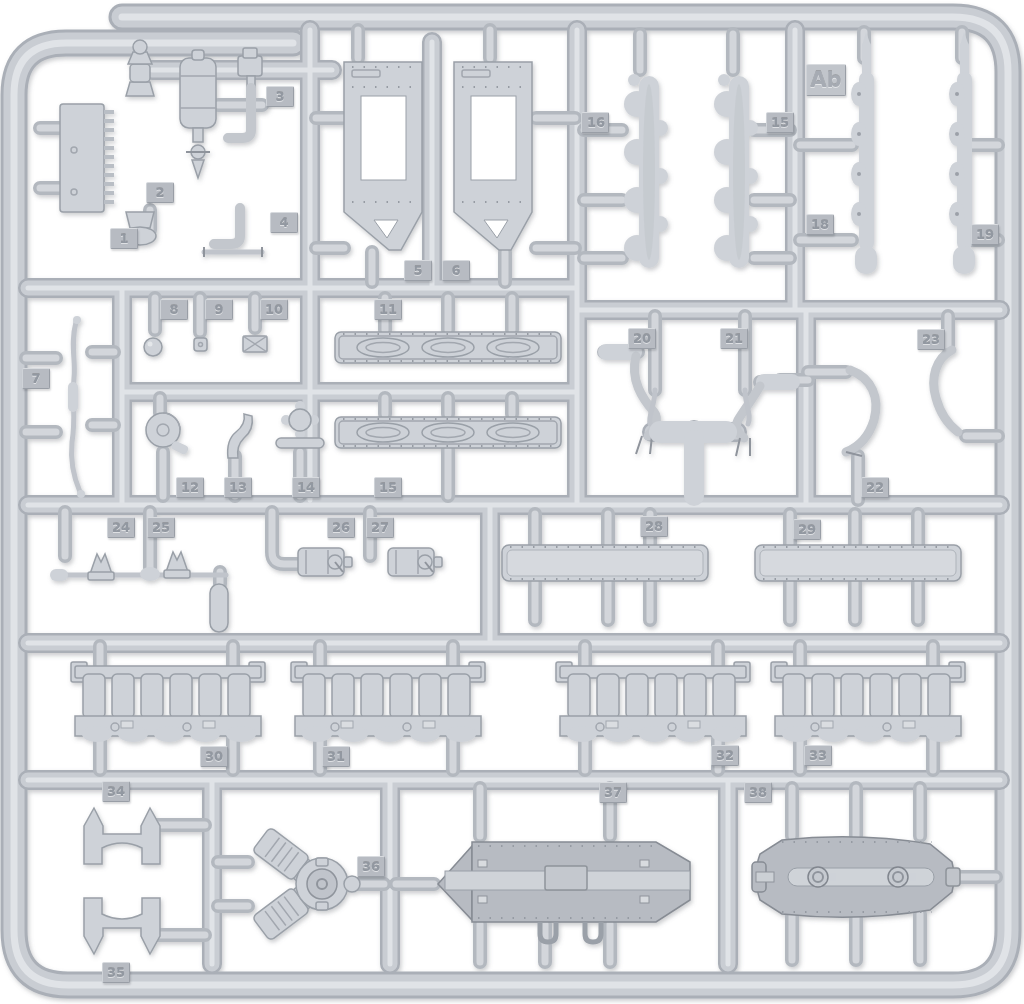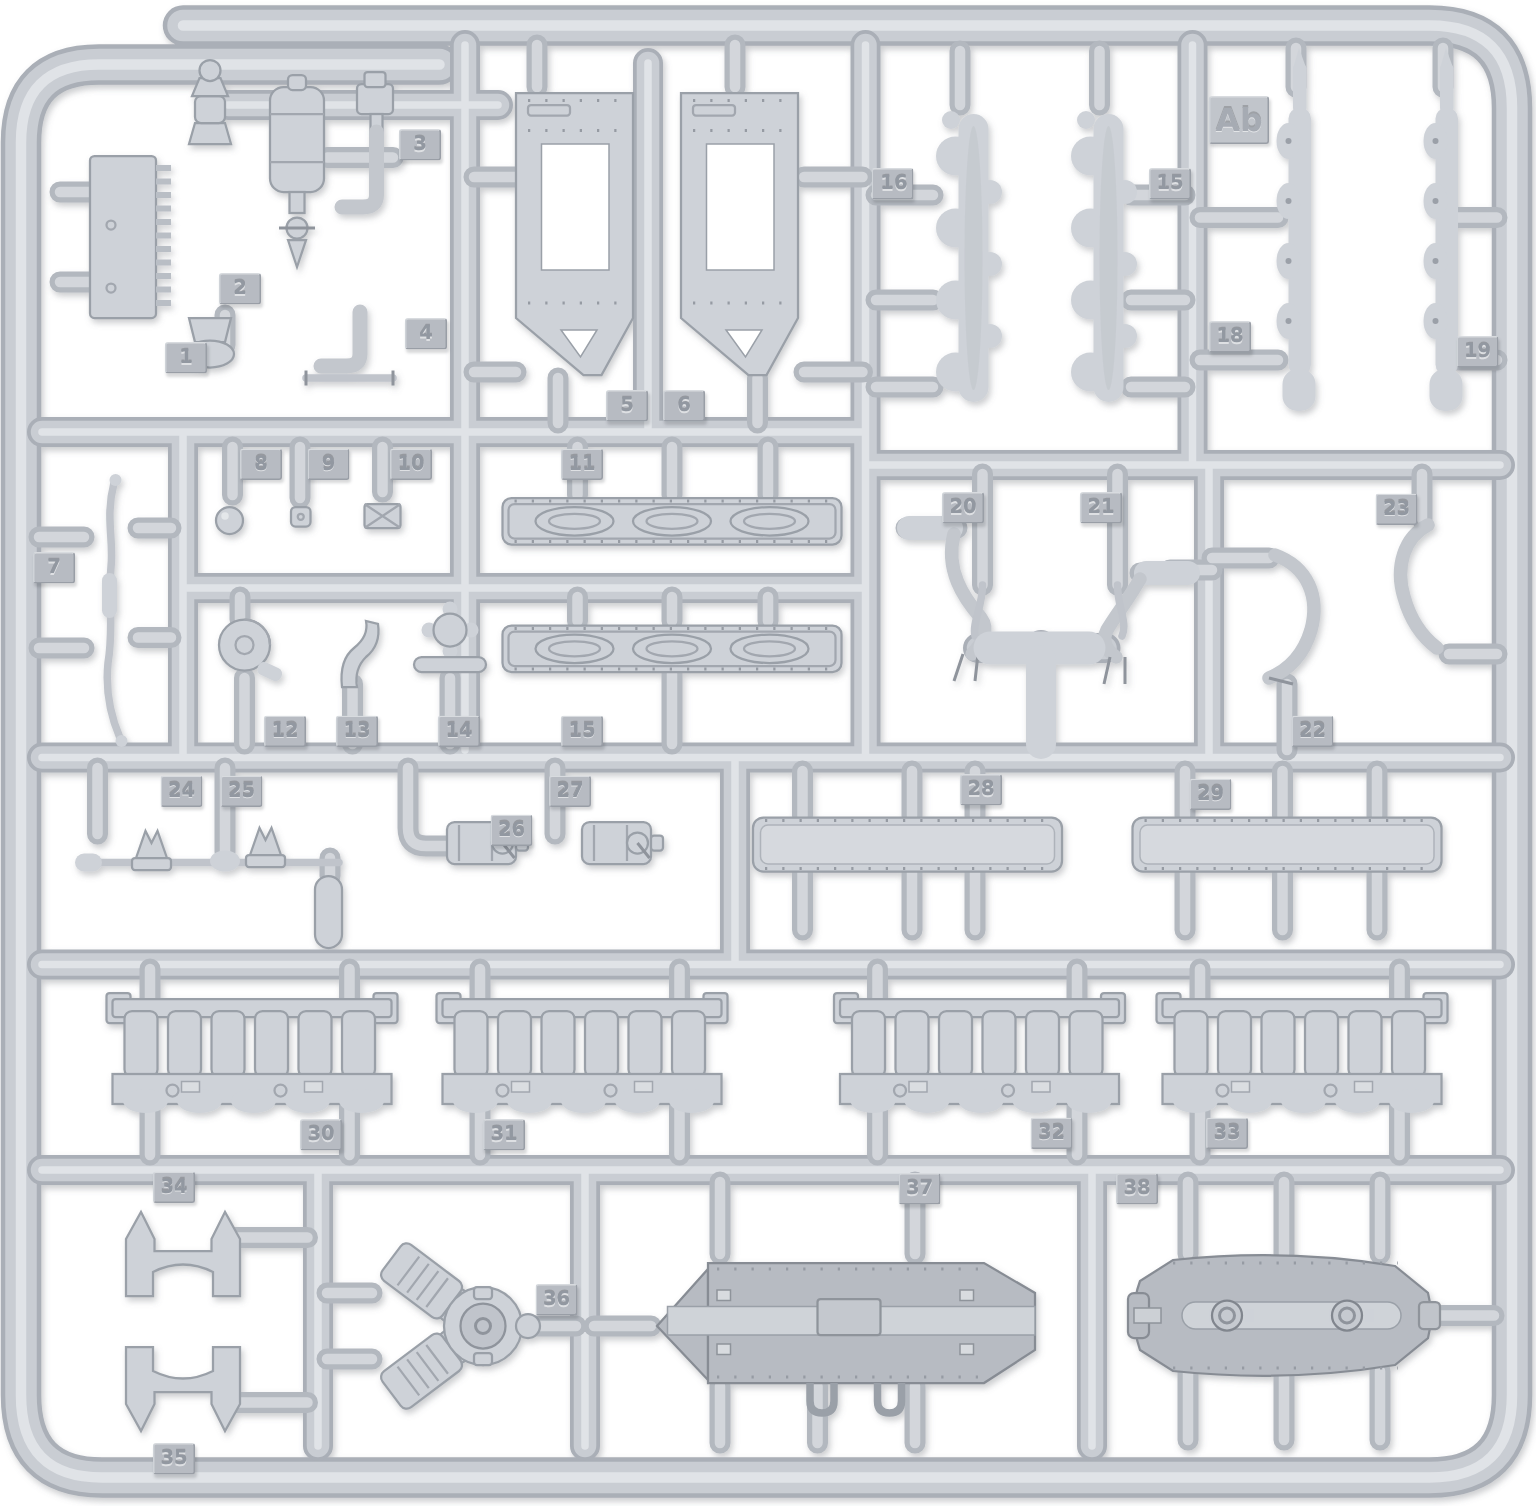--- a/index.html
+++ b/index.html
@@ -424,27 +424,27 @@
       <div class="tag" style="left: 581px; top: 112px; text-align: right;">16</div>
       <div class="tag" style="left: 766px; top: 112px;">15</div>
       <div class="tag" style="left: 806px; top: 214px;">18</div>
       <div class="tag" style="left: 971px; top: 214px; margin-top: 10px;">19</div>
       <div class="tag" style="left: 628px; top: 328px;">20</div>
       <div class="tag" style="left: 720px; top: 328px;">21</div>
       <div class="tag" style="left: 861px; top: 477px;">22</div>
       <div class="tag" style="left: 917px; top: 329px;">23</div>
       <div class="tag" style="left: 107px; top: 517px;">24</div>
       <div class="tag" style="left: 147px; top: 517px;">25</div>
-      <div class="tag" style="left: 327px; top: 543px;">26</div>
+      <div class="tag" style="left: 327px; top: 517px;">26</div>
       <div class="tag" style="left: 366px; top: 517px;">27</div>
       <div class="tag" style="left: 640px; top: 516px;">28</div>
       <div class="tag" style="left: 793px; top: 519px;">29</div>
       <div class="tag" style="left: 200px; top: 746px;">30</div>
       <div class="tag" style="left: 322px; top: 746px;">31</div>
-      <div class="tag" style="left: 687px; top: 745px;">32</div>
+      <div class="tag" style="left: 711px; top: 745px;">32</div>
       <div class="tag" style="left: 804px; top: 745px;">33</div>
       <div class="tag" style="left: 102px; top: 781px;">34</div>
       <div class="tag" style="left: 102px; top: 962px;">35</div>
       <div class="tag" style="left: 357px; top: 856px;">36</div>
       <div class="tag" style="left: 599px; top: 782px;">37</div>
       <div class="tag" style="left: 744px; top: 782px;">38</div>
       <div class="tag tag-letter" style="left: 806px; top: 32px; margin-top: 32px;">Ab</div>
     </div>
 </div>
 

